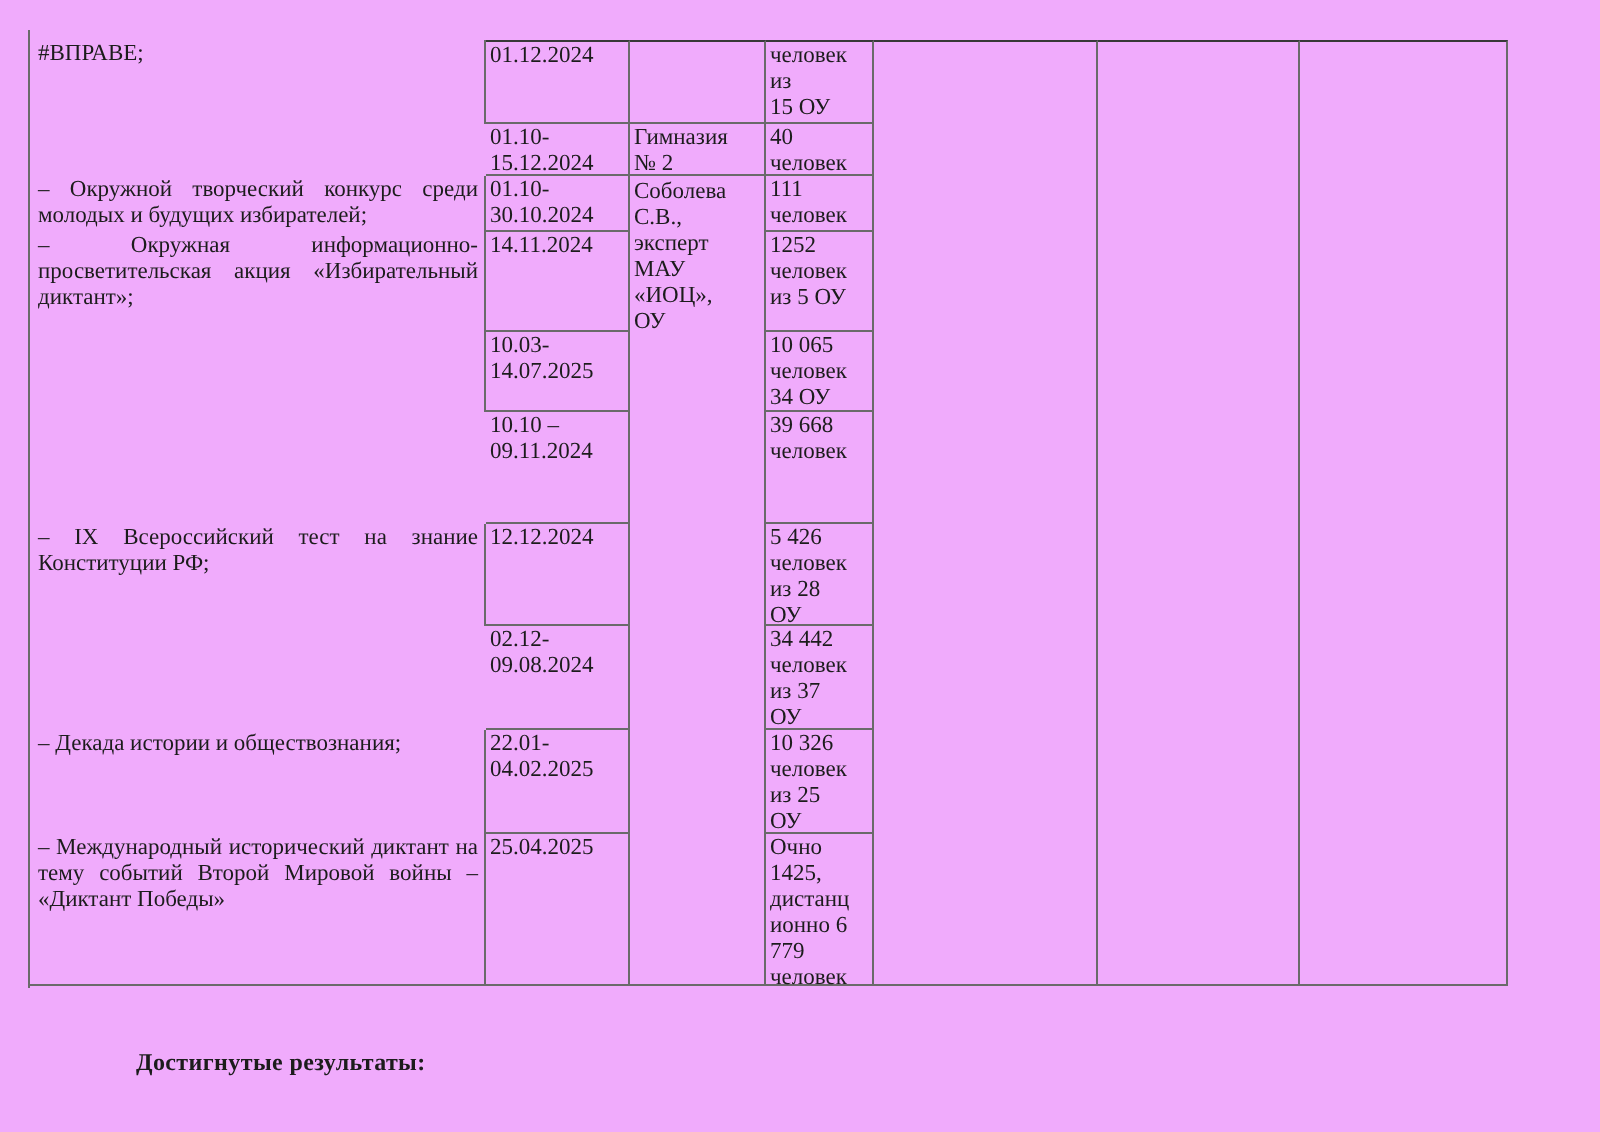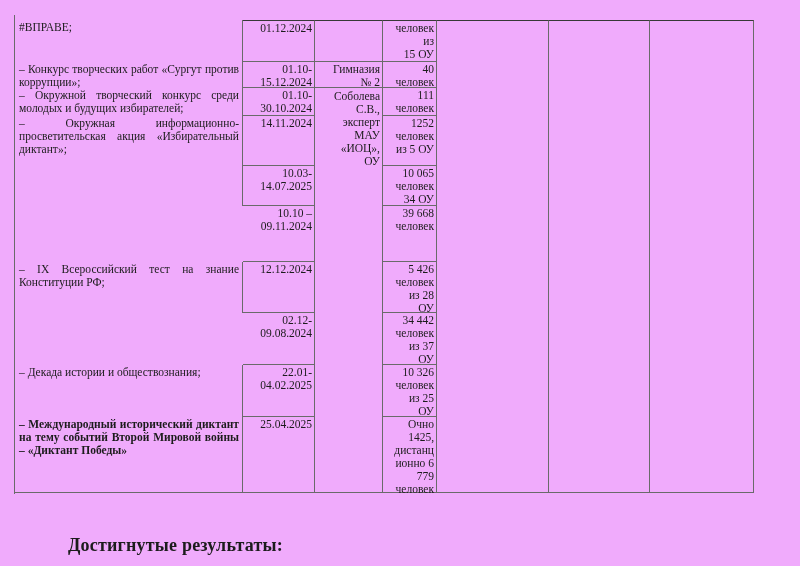--- a/index.html
+++ b/index.html
@@ -19,58 +19,57 @@
     display:grid;
     grid-template-columns:229px 72px 68px 54px 112px 101px 104px;
     grid-template-rows:42px 26px 28px 50px 40px 56px 51px 52px 52px 76px;
     font-size:11.5px;line-height:13px;
   }
   .cell{
     box-sizing:border-box;
     border-right:1px solid var(--line);
     border-bottom:1px solid var(--line);
     padding:1px 2px 0 2px;
-    text-align:right;
+    text-align:left;
     white-space:pre-line;
     overflow:visible;
   }
   .act{
     border-bottom:none;
     text-align:justify;
     white-space:normal;
     padding:1px 3px 0 5px;
   }
-  .act.bb{border-bottom:1px solid var(--line);font-weight:bold;}
+  .act.bb{border-bottom:1px solid var(--line);}
   .bt{border-top:1px solid var(--line-dark);}
   .co1{grid-column:1}.co2{grid-column:2}.co3{grid-column:3}.co4{grid-column:4}
   .co5{grid-column:5}.co6{grid-column:6}.co7{grid-column:7}
   .ro1{grid-row:1}.ro2{grid-row:2}.ro3{grid-row:3}.ro4{grid-row:4}.ro5{grid-row:5}
   .ro6{grid-row:6}.ro7{grid-row:7}.ro8{grid-row:8}.ro9{grid-row:9}.ro10{grid-row:10}
   .org-merged{grid-column:3;grid-row:3/11;padding-top:2px;}
   .tall{grid-row:1/11;}
   .left-rule{
     position:absolute;left:14px;top:15px;width:1px;height:479px;
     background:var(--line);
   }
   .results{
-    position:absolute;left:68px;top:535px;
-    font-size:18px;font-weight:bold;letter-spacing:.2px;
+    position:absolute;left:68px;top:524px;
+    font-size:12px;font-weight:bold;letter-spacing:.2px;
   }
 </style>
 </head>
 <body>
 
 <div class="page">
 
   <div class="left-rule"></div>
 
   <div class="tbl">
 
     <div class="cell act co1 ro1">#ВПРАВЕ;</div>
-    <div class="cell act co1 ro2">– Конкурс творческих работ «Сургут против коррупции»;</div>
     <div class="cell act co1 ro4">– Окружная информационно-просветительская акция «Избирательный диктант»;</div>
     <div class="cell act co1 ro3">– Окружной творческий конкурс среди молодых и будущих избирателей;</div>
     <div class="cell act co1 ro5"></div>
     <div class="cell act co1 ro7">– IX Всероссийский тест на знание Конституции РФ;</div>
     <div class="cell act co1 ro9">– Декада истории и обществознания;</div>
     <div class="cell act bb co1 ro10">– Международный исторический диктант на тему событий Второй Мировой войны – «Диктант Победы»</div>
 
     <div class="cell bt co2 ro1">01.12.2024</div>
     <div class="cell co2 ro2">01.10-
 15.12.2024</div>

